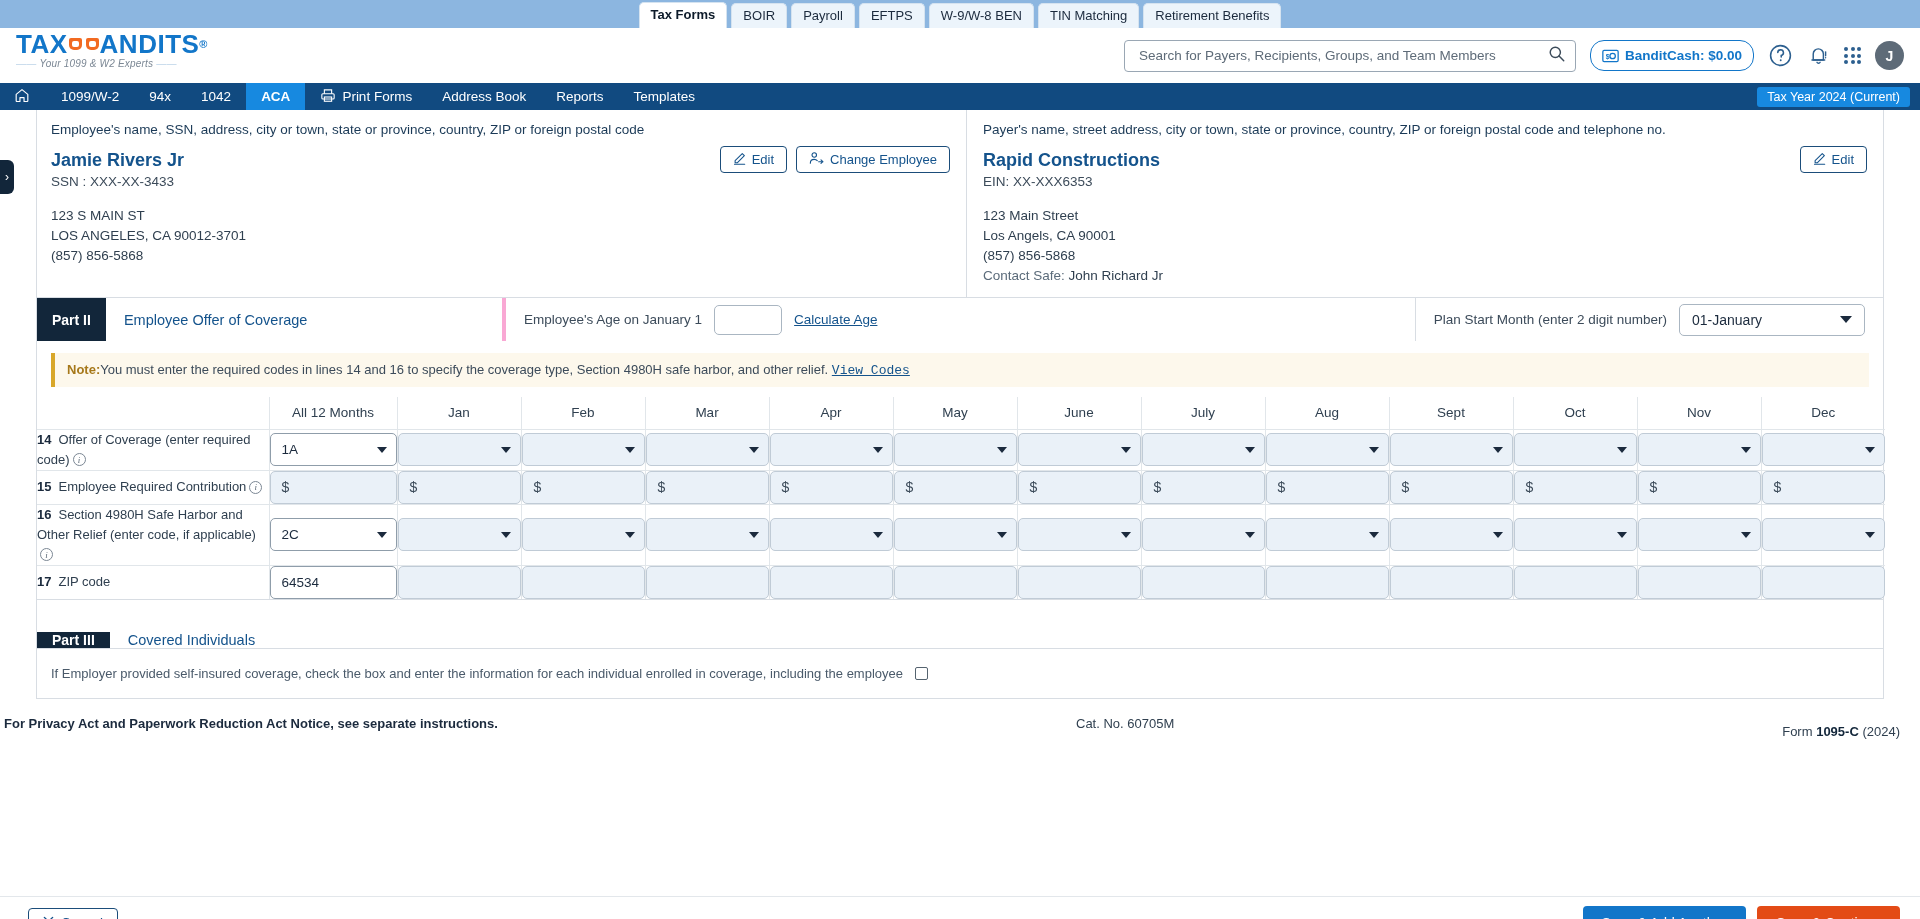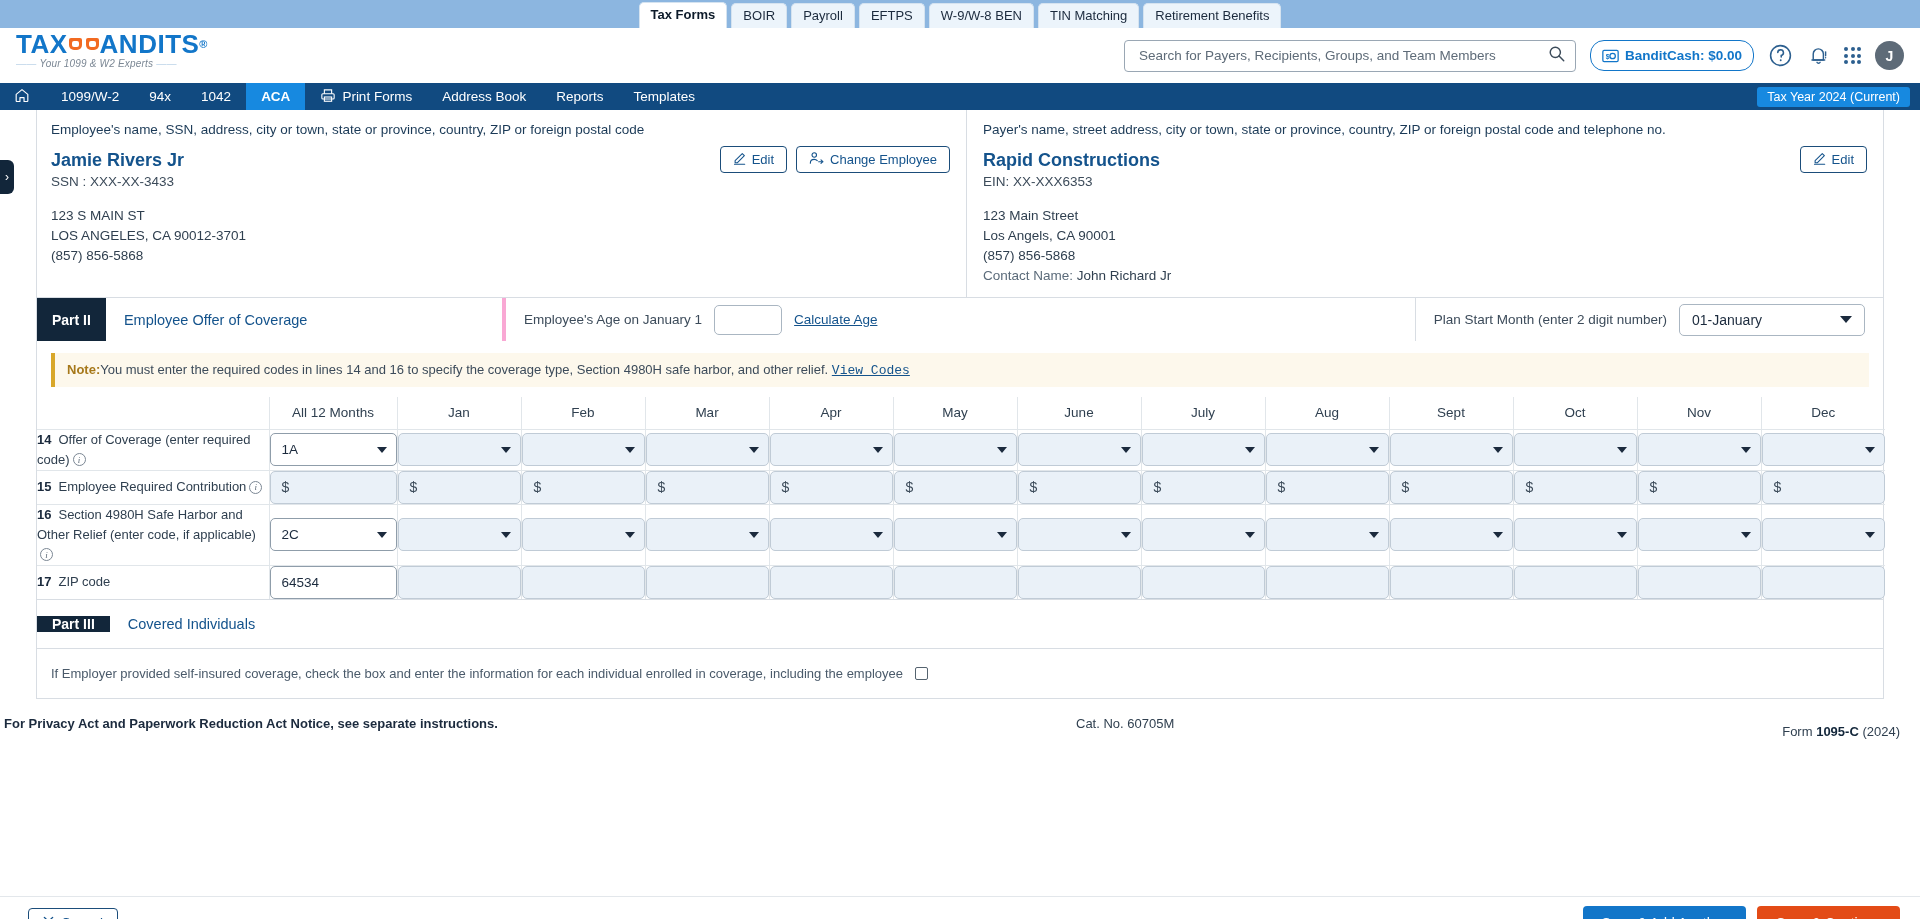--- a/index.html
+++ b/index.html
@@ -235,21 +235,21 @@
     justify-content: space-between; padding: 0 9px 0 11px;
     font-size: 13.5px; color: #1b2a3d; cursor: pointer;
   }
   .ddl.filled, .txt.filled { background: #ffffff; border-color: #8f9daa; }
   .txt { justify-content: flex-start; }
   .txt .dollar { color: #3c4b5a; font-size: 14px; }
   .mini-caret { width: 0; height: 0; border-left: 5px solid transparent;
                 border-right: 5px solid transparent; border-top: 6px solid #1b2a3d; }
 
   
-  .part3-banner { display: flex; align-items: center; border-top: 1px solid #d8dde3; height: 49px; }
+  .part3-banner { display: flex; align-items: flex-end; border-top: 1px solid #d8dde3; height: 49px; }
   .part3-title { display: flex; align-items: center; padding: 0 18px;
                  font-size: 14.5px; color: #14538c; }
   .selfins {
     border-top: 1px solid #d8dde3; padding: 17px 16px 17px 14px;
     display: flex; align-items: center; font-size: 13px; color: #4a5a6a;
   }
   .cbox { width: 13px; height: 13px; border: 1.5px solid #55636f; border-radius: 2px;
           margin-left: 12px; cursor: pointer; background: #fff; }
 
   .legal {
@@ -437,21 +437,21 @@
       <div class="entity right">
         <div class="entity-caption">Payer's name, street address, city or town, state or province, country, ZIP or foreign postal code and telephone no.</div>
         <div class="entity-name">Rapid Constructions</div>
         <div class="entity-sub">EIN: XX-XXX6353</div>
         <div class="entity-addr">
           <div>123 Main Street</div>
           <div>Los Angels, CA 90001</div>
           <div>(857) 856-5868</div>
         </div>
         <div class="entity-contact">
-          <span>Contact Name:</span>
+          <span>Contact Safe:</span>
           <b>John Richard Jr</b>
         </div>
         <div class="btn-row">
           <div class="obtn">
             <span>
               <svg width="13" height="13" viewBox="0 0 16 16" fill="none" stroke="#14538c" stroke-width="1.3">
                 <path d="M11.4 1.9 14 4.5 5.2 13.3H2.6v-2.6z" stroke-linejoin="round"></path>
                   <path d="M1.8 15.1h12.6" stroke-linecap="round"></path>
               </svg>
             </span>

